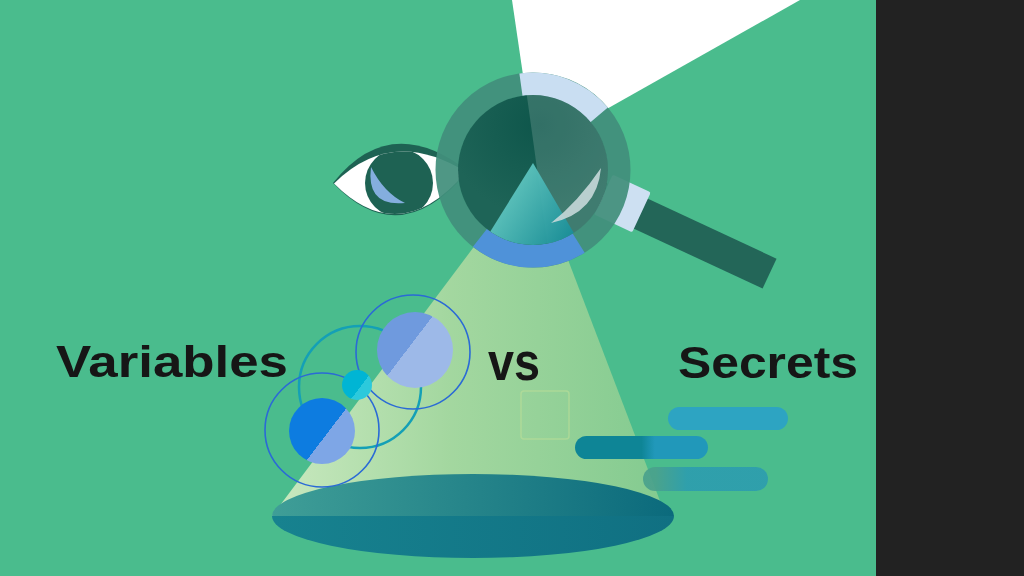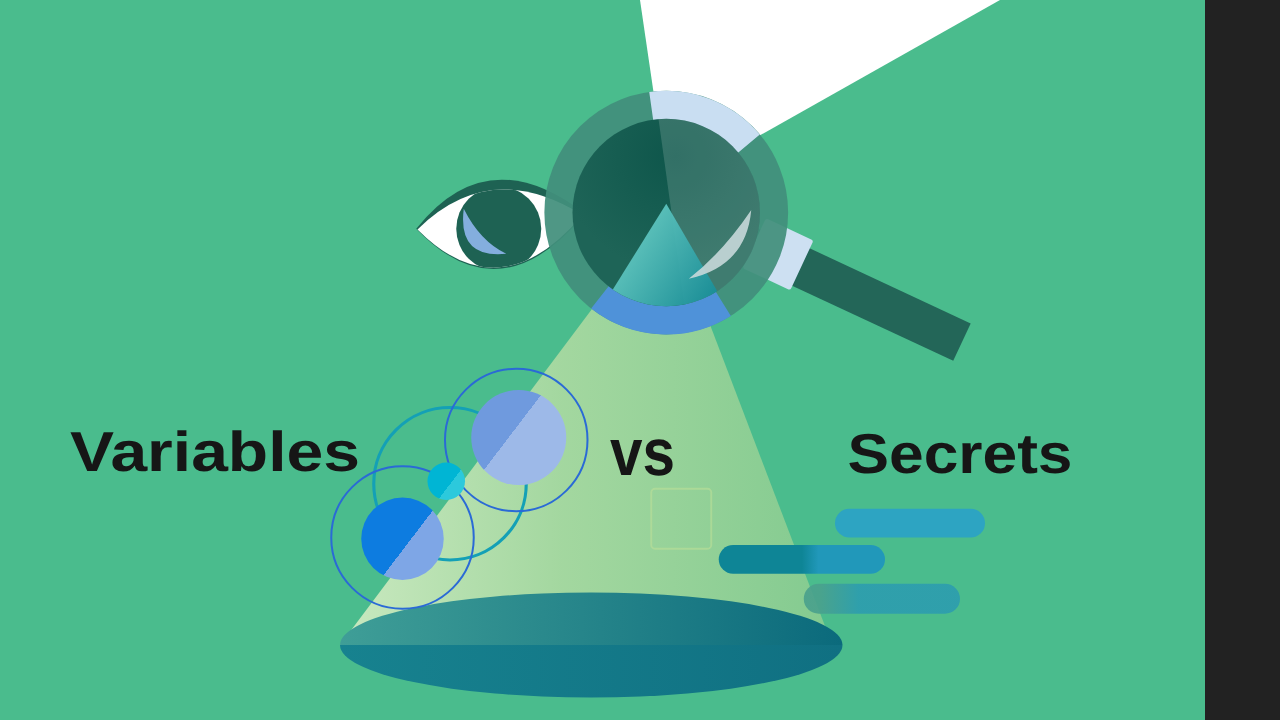--- a/index.html
+++ b/index.html
@@ -1,18 +1,18 @@
 <!DOCTYPE html>
 <html><head>
 <meta charset="utf-8">
 <style>
   html, body { margin: 0; padding: 0; background: #222; }
   .stage {
     position: relative;
-    width: 964px;
+    width: 876px;
     height: 576px;
     overflow: hidden;
     font-family: "Liberation Sans", sans-serif;
   }
   .stage svg { display: block; width: 1024px; height: 576px; }
   text.title {
     font-family: "Liberation Sans", "DejaVu Sans", sans-serif;
     font-weight: bold;
     fill: #161616;
   }

